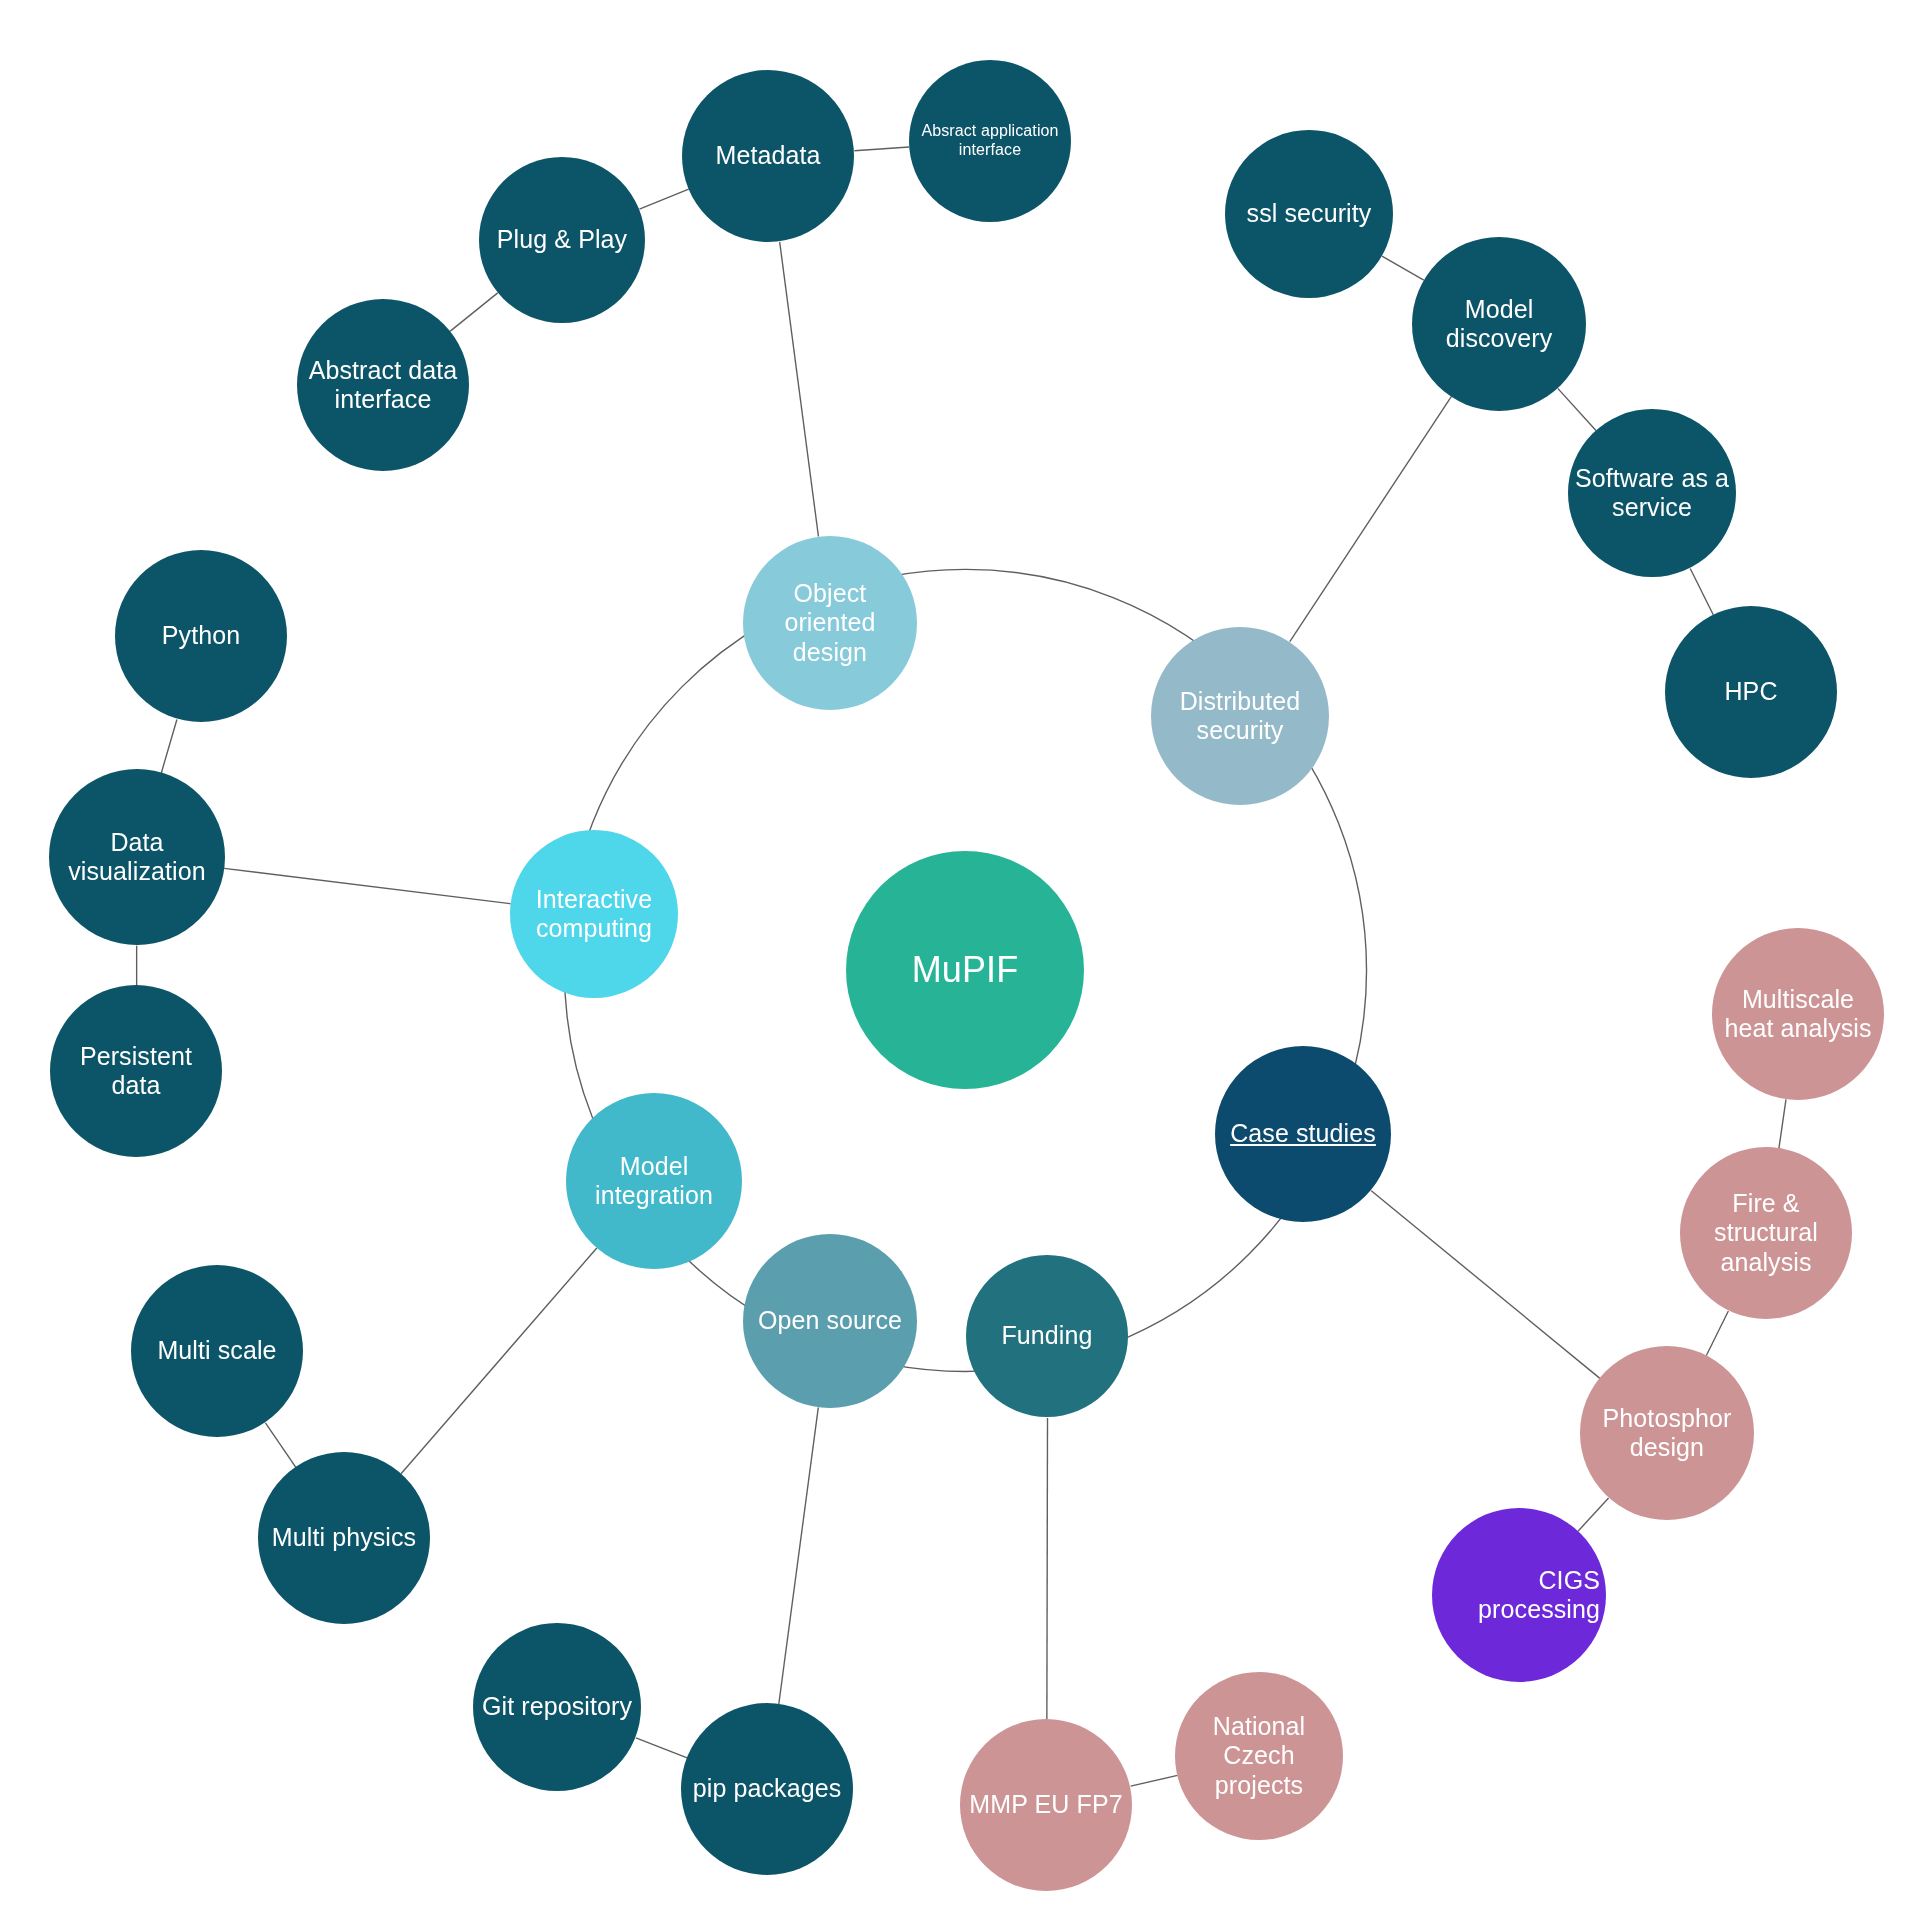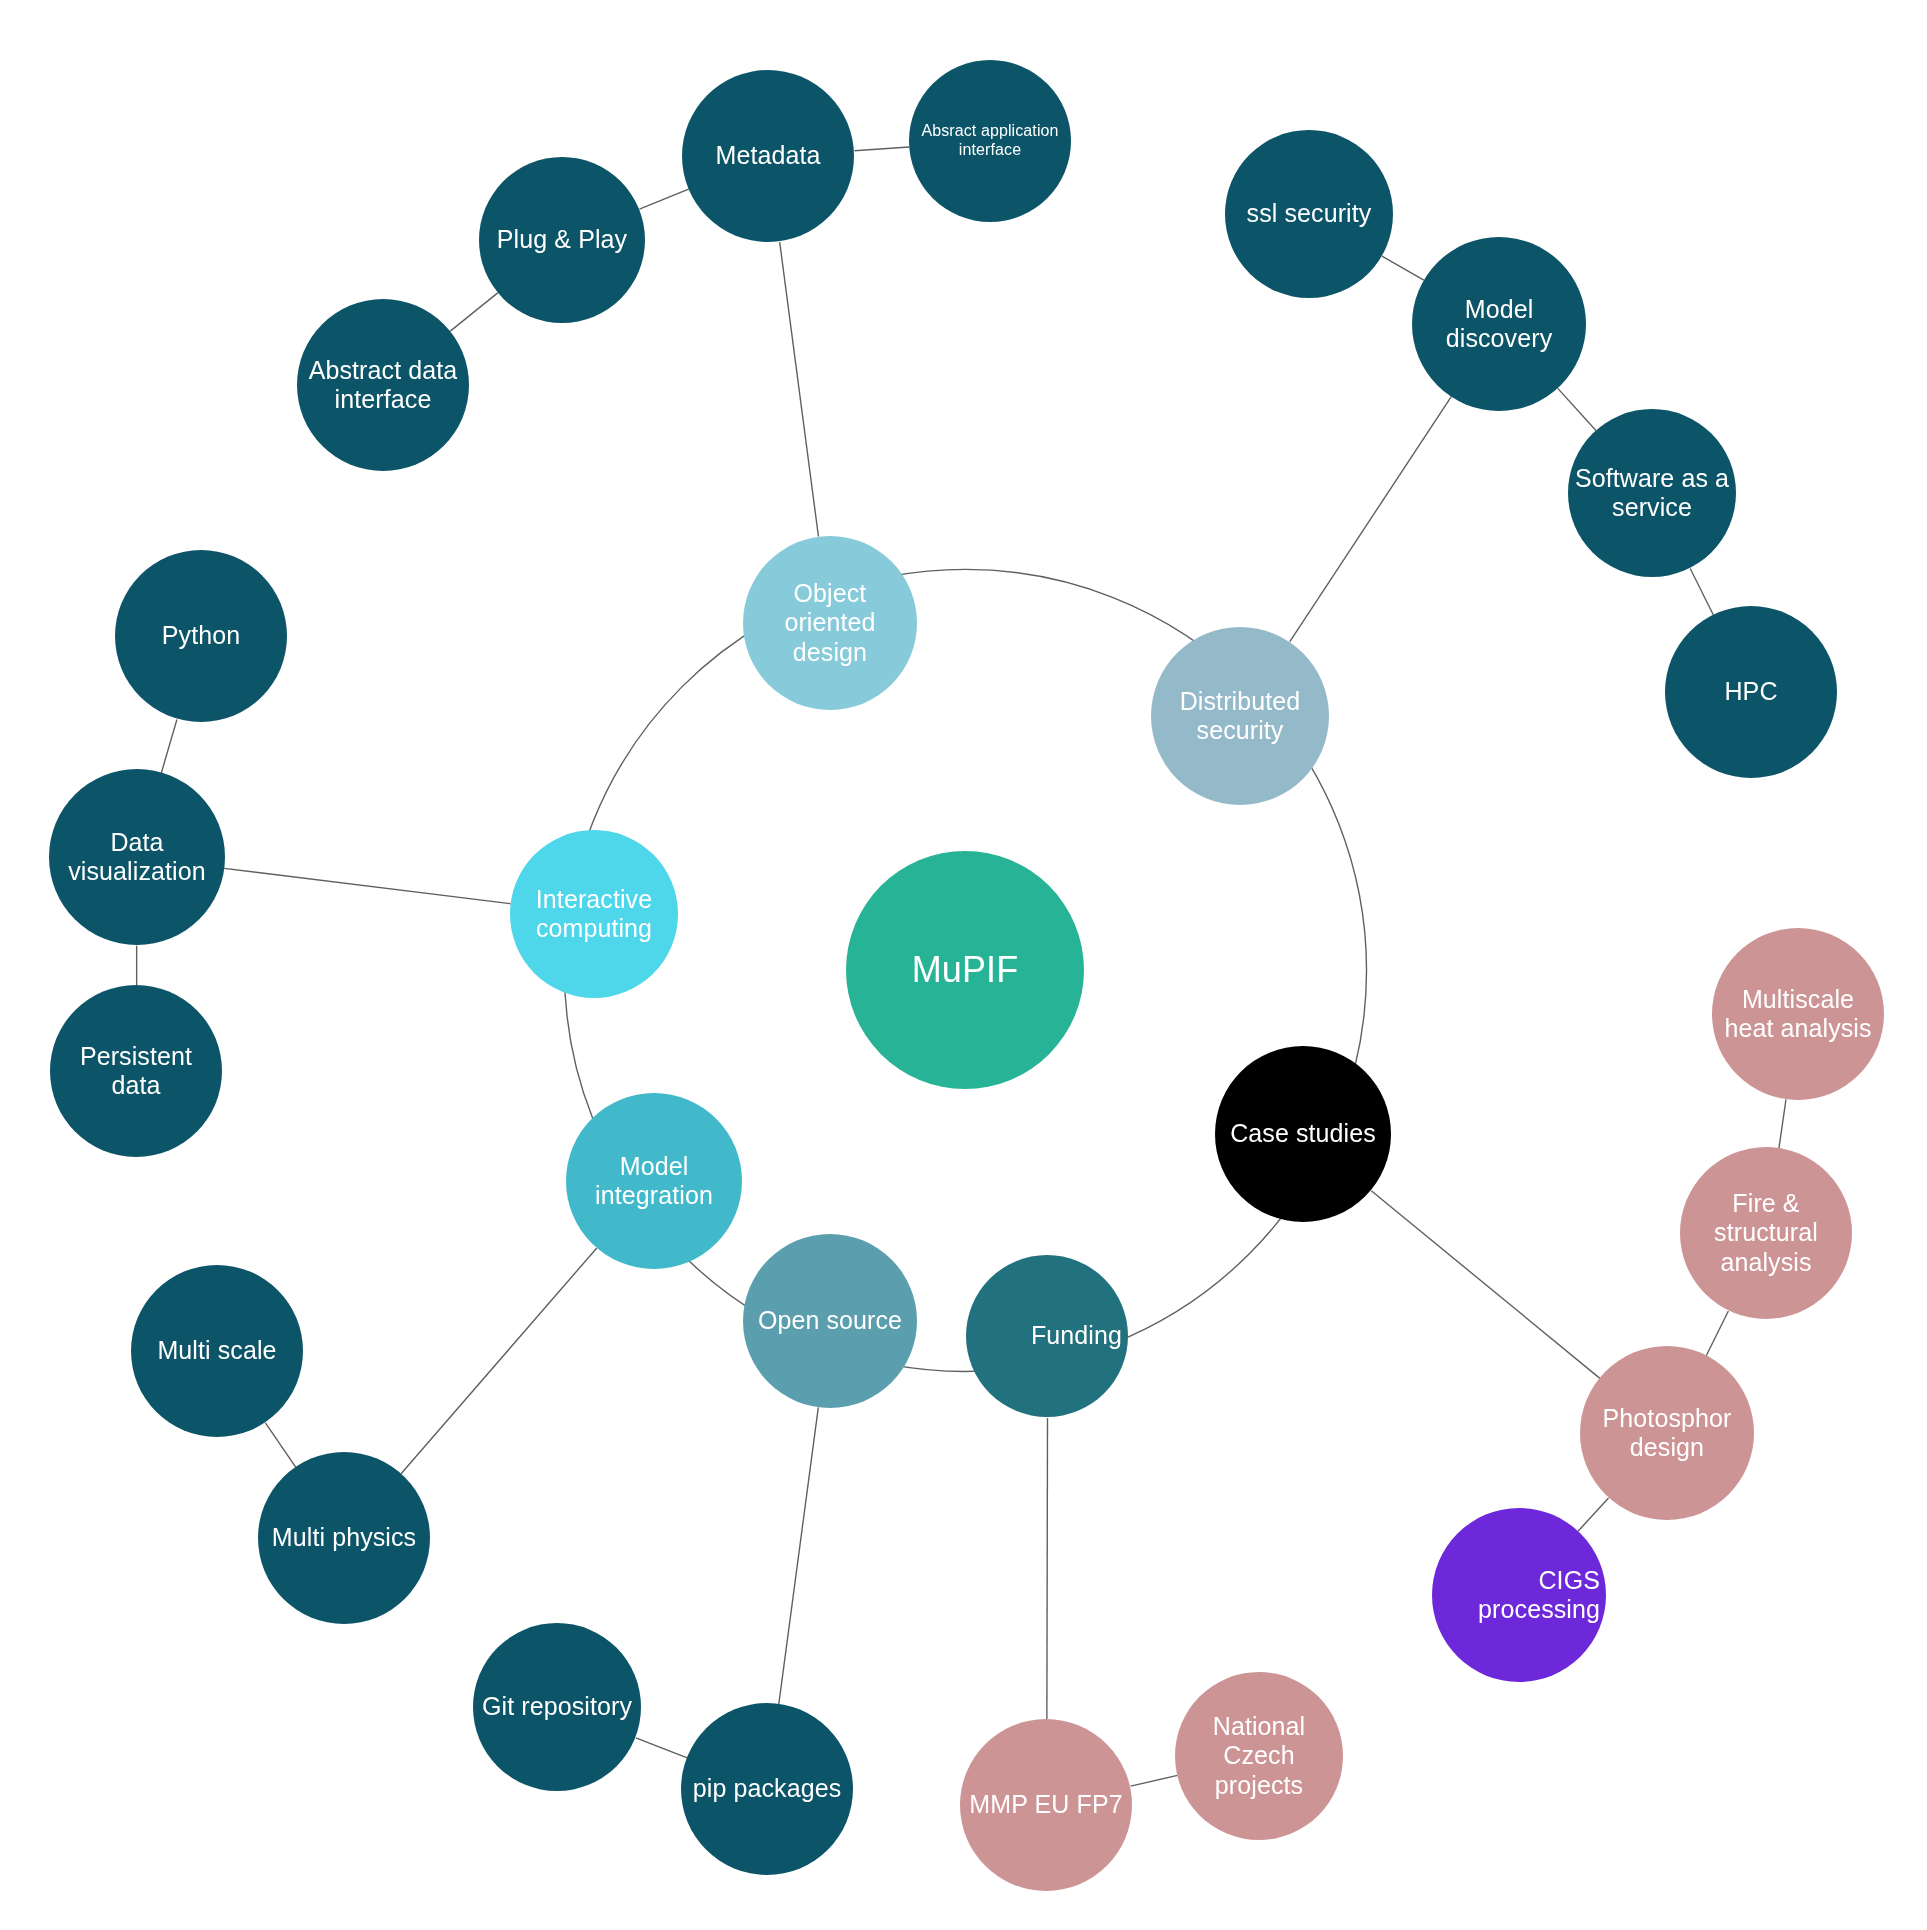--- a/index.html
+++ b/index.html
@@ -90,24 +90,24 @@
       </div>
       <div class="node" style="left: 510px; top: 830px; width: 168px; height: 168px; background: rgb(78, 214, 234); font-size: 25px;">
         <span class="node-label">Interactive computing</span>
       </div>
       <div class="node" style="left: 566px; top: 1093px; width: 176px; height: 176px; background: rgb(65, 185, 202); font-size: 25px;">
         <span class="node-label">Model integration</span>
       </div>
       <div class="node" style="left: 743px; top: 1234px; width: 174px; height: 174px; background: rgb(91, 159, 174); font-size: 25px;">
         <span class="node-label">Open source</span>
       </div>
-      <div class="node" style="left: 966px; top: 1255px; width: 162px; height: 162px; background: rgb(33, 113, 126); font-size: 25px; text-align: right;">
+      <div class="node" style="left: 966px; top: 1255px; width: 162px; height: 162px; background: rgb(33, 113, 126); font-size: 25px;">
         <span class="node-label">Funding</span>
       </div>
-      <div class="node" style="left: 1215px; top: 1046px; width: 176px; height: 176px; background: #000000; font-size: 25px;">
+      <div class="node" style="left: 1215px; top: 1046px; width: 176px; height: 176px; background: #0c4a6e; font-size: 25px; text-decoration: underline;">
         <span class="node-label">Case studies</span>
       </div>
       <div class="node" style="left: 682px; top: 70px; width: 172px; height: 172px; background: rgb(12, 84, 103); font-size: 25px;">
         <span class="node-label">Metadata</span>
       </div>
       <div class="node" style="left: 909px; top: 60px; width: 162px; height: 162px; background: rgb(12, 84, 103); font-size: 16px;">
         <span class="node-label">Absract application interface</span>
       </div>
       <div class="node" style="left: 479px; top: 157px; width: 166px; height: 166px; background: rgb(12, 84, 103); font-size: 25px;">
         <span class="node-label">Plug &amp; Play</span>

